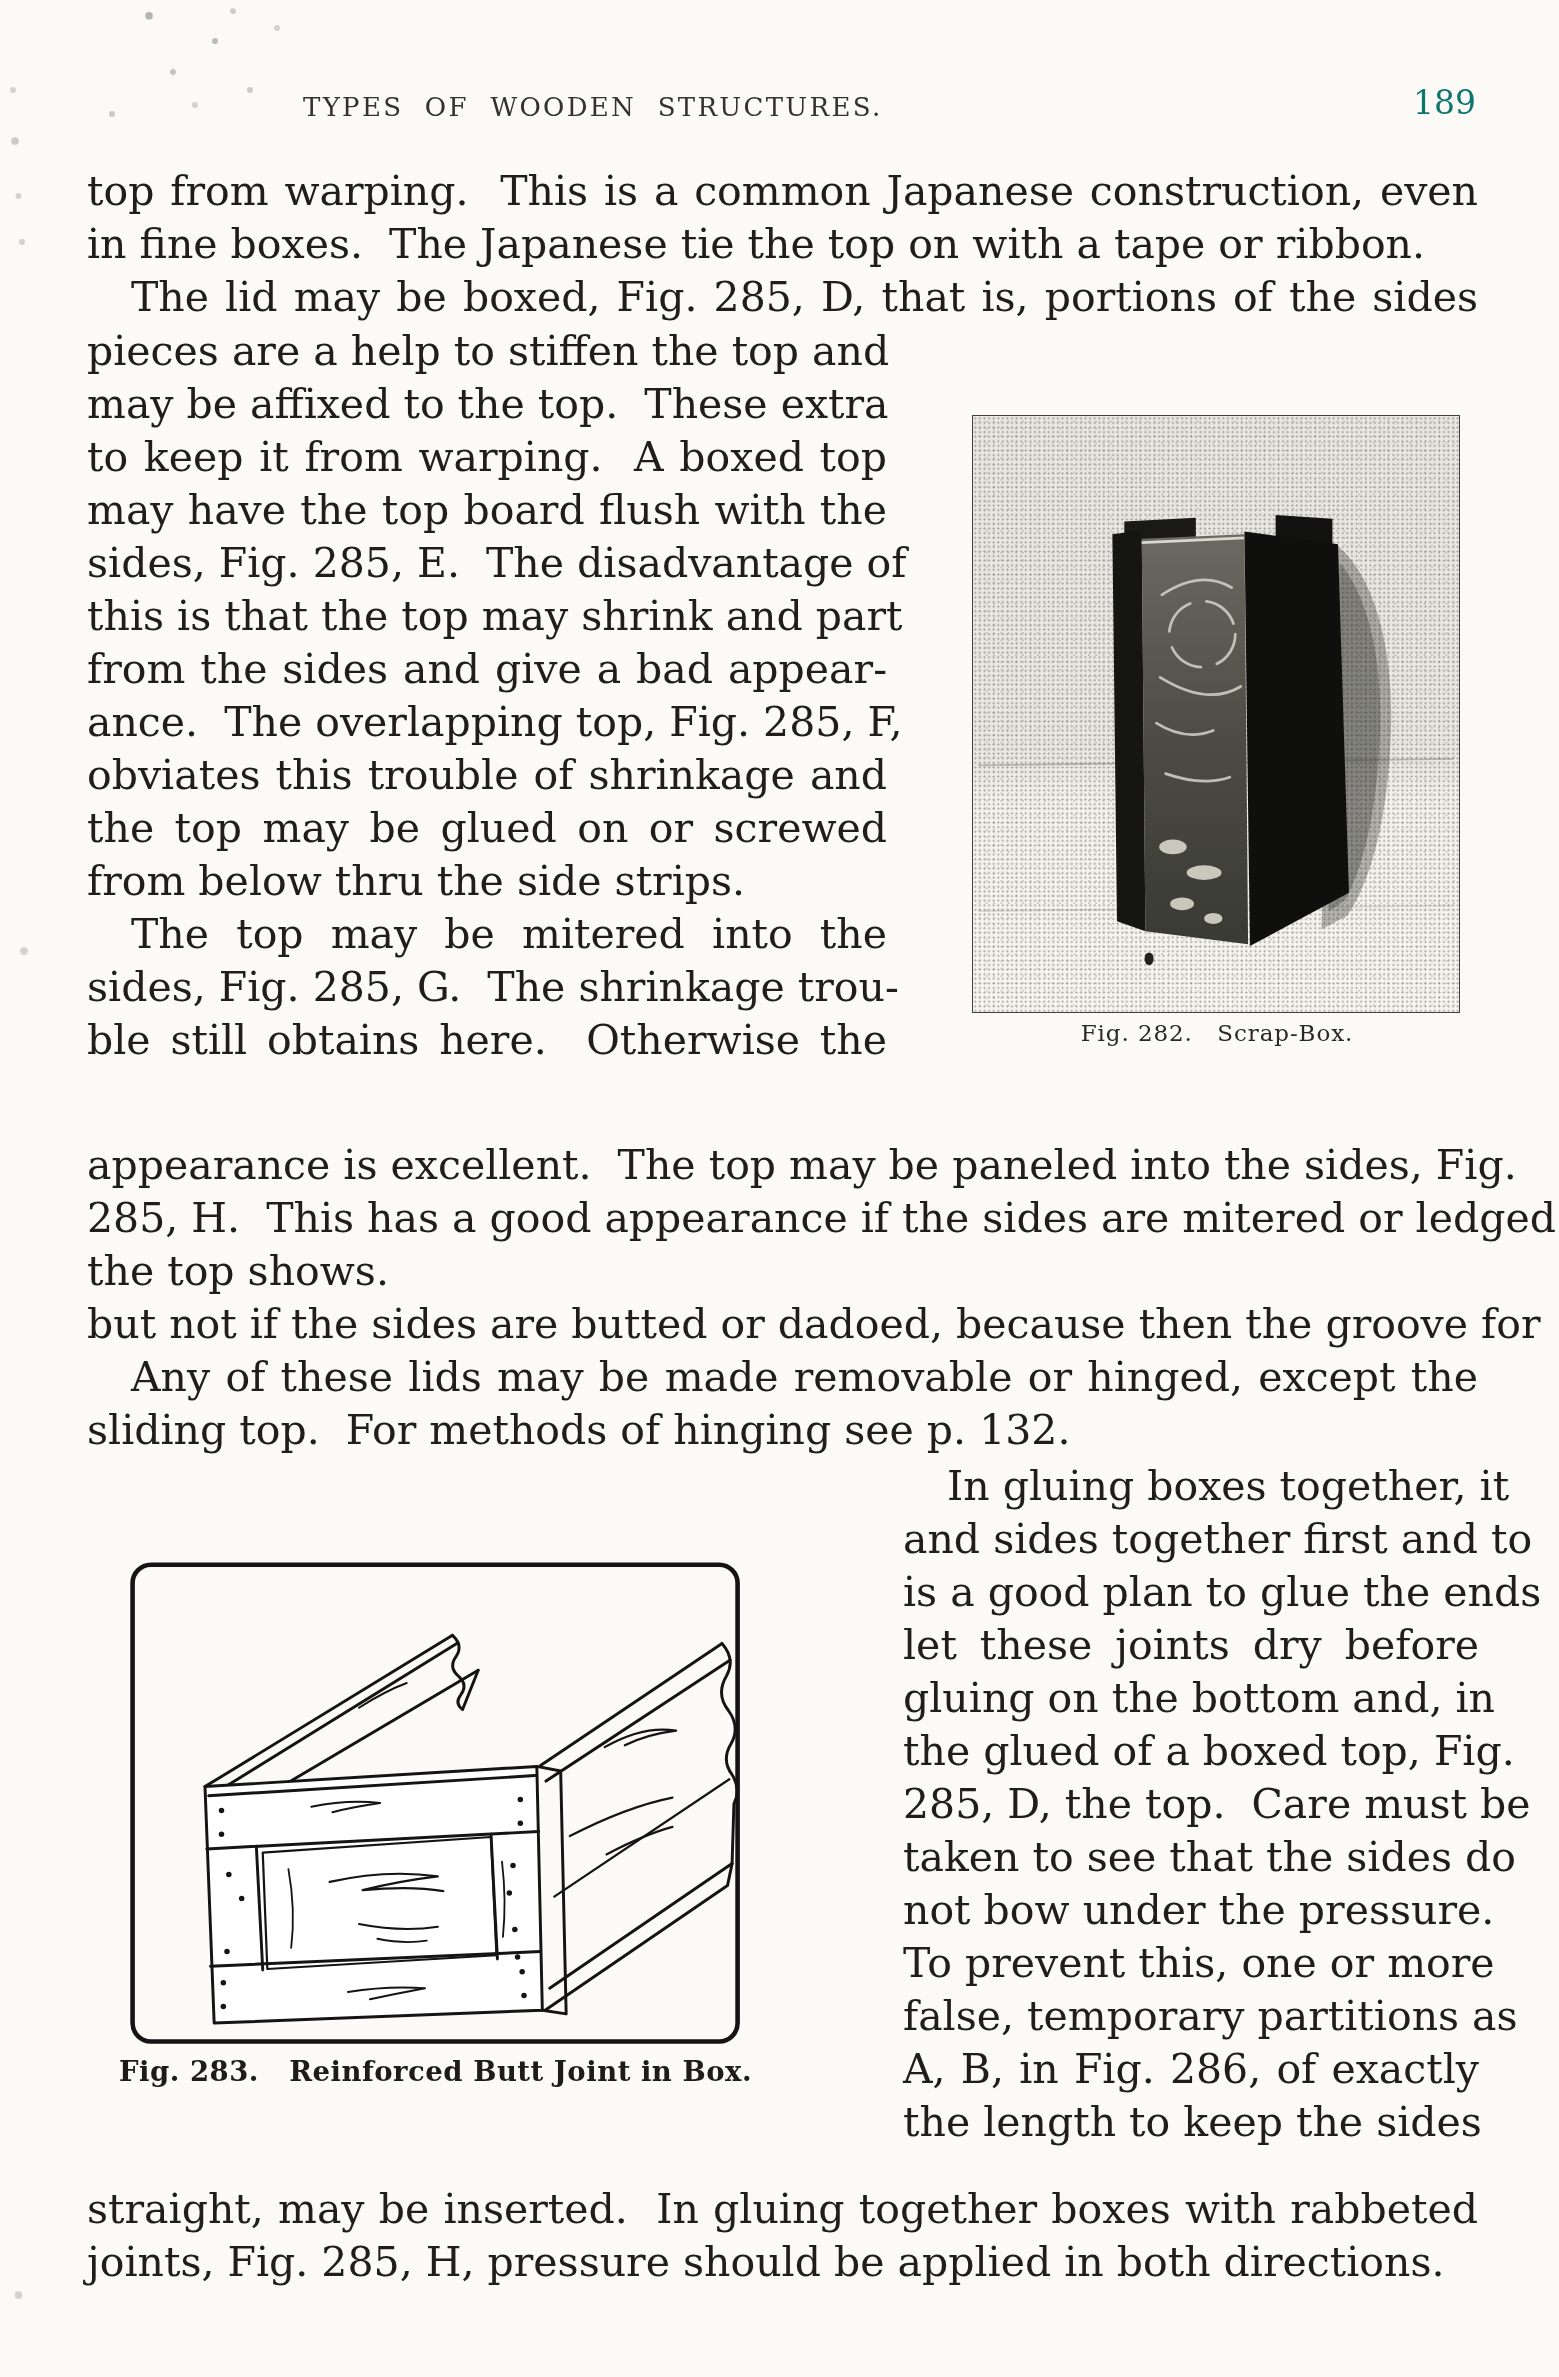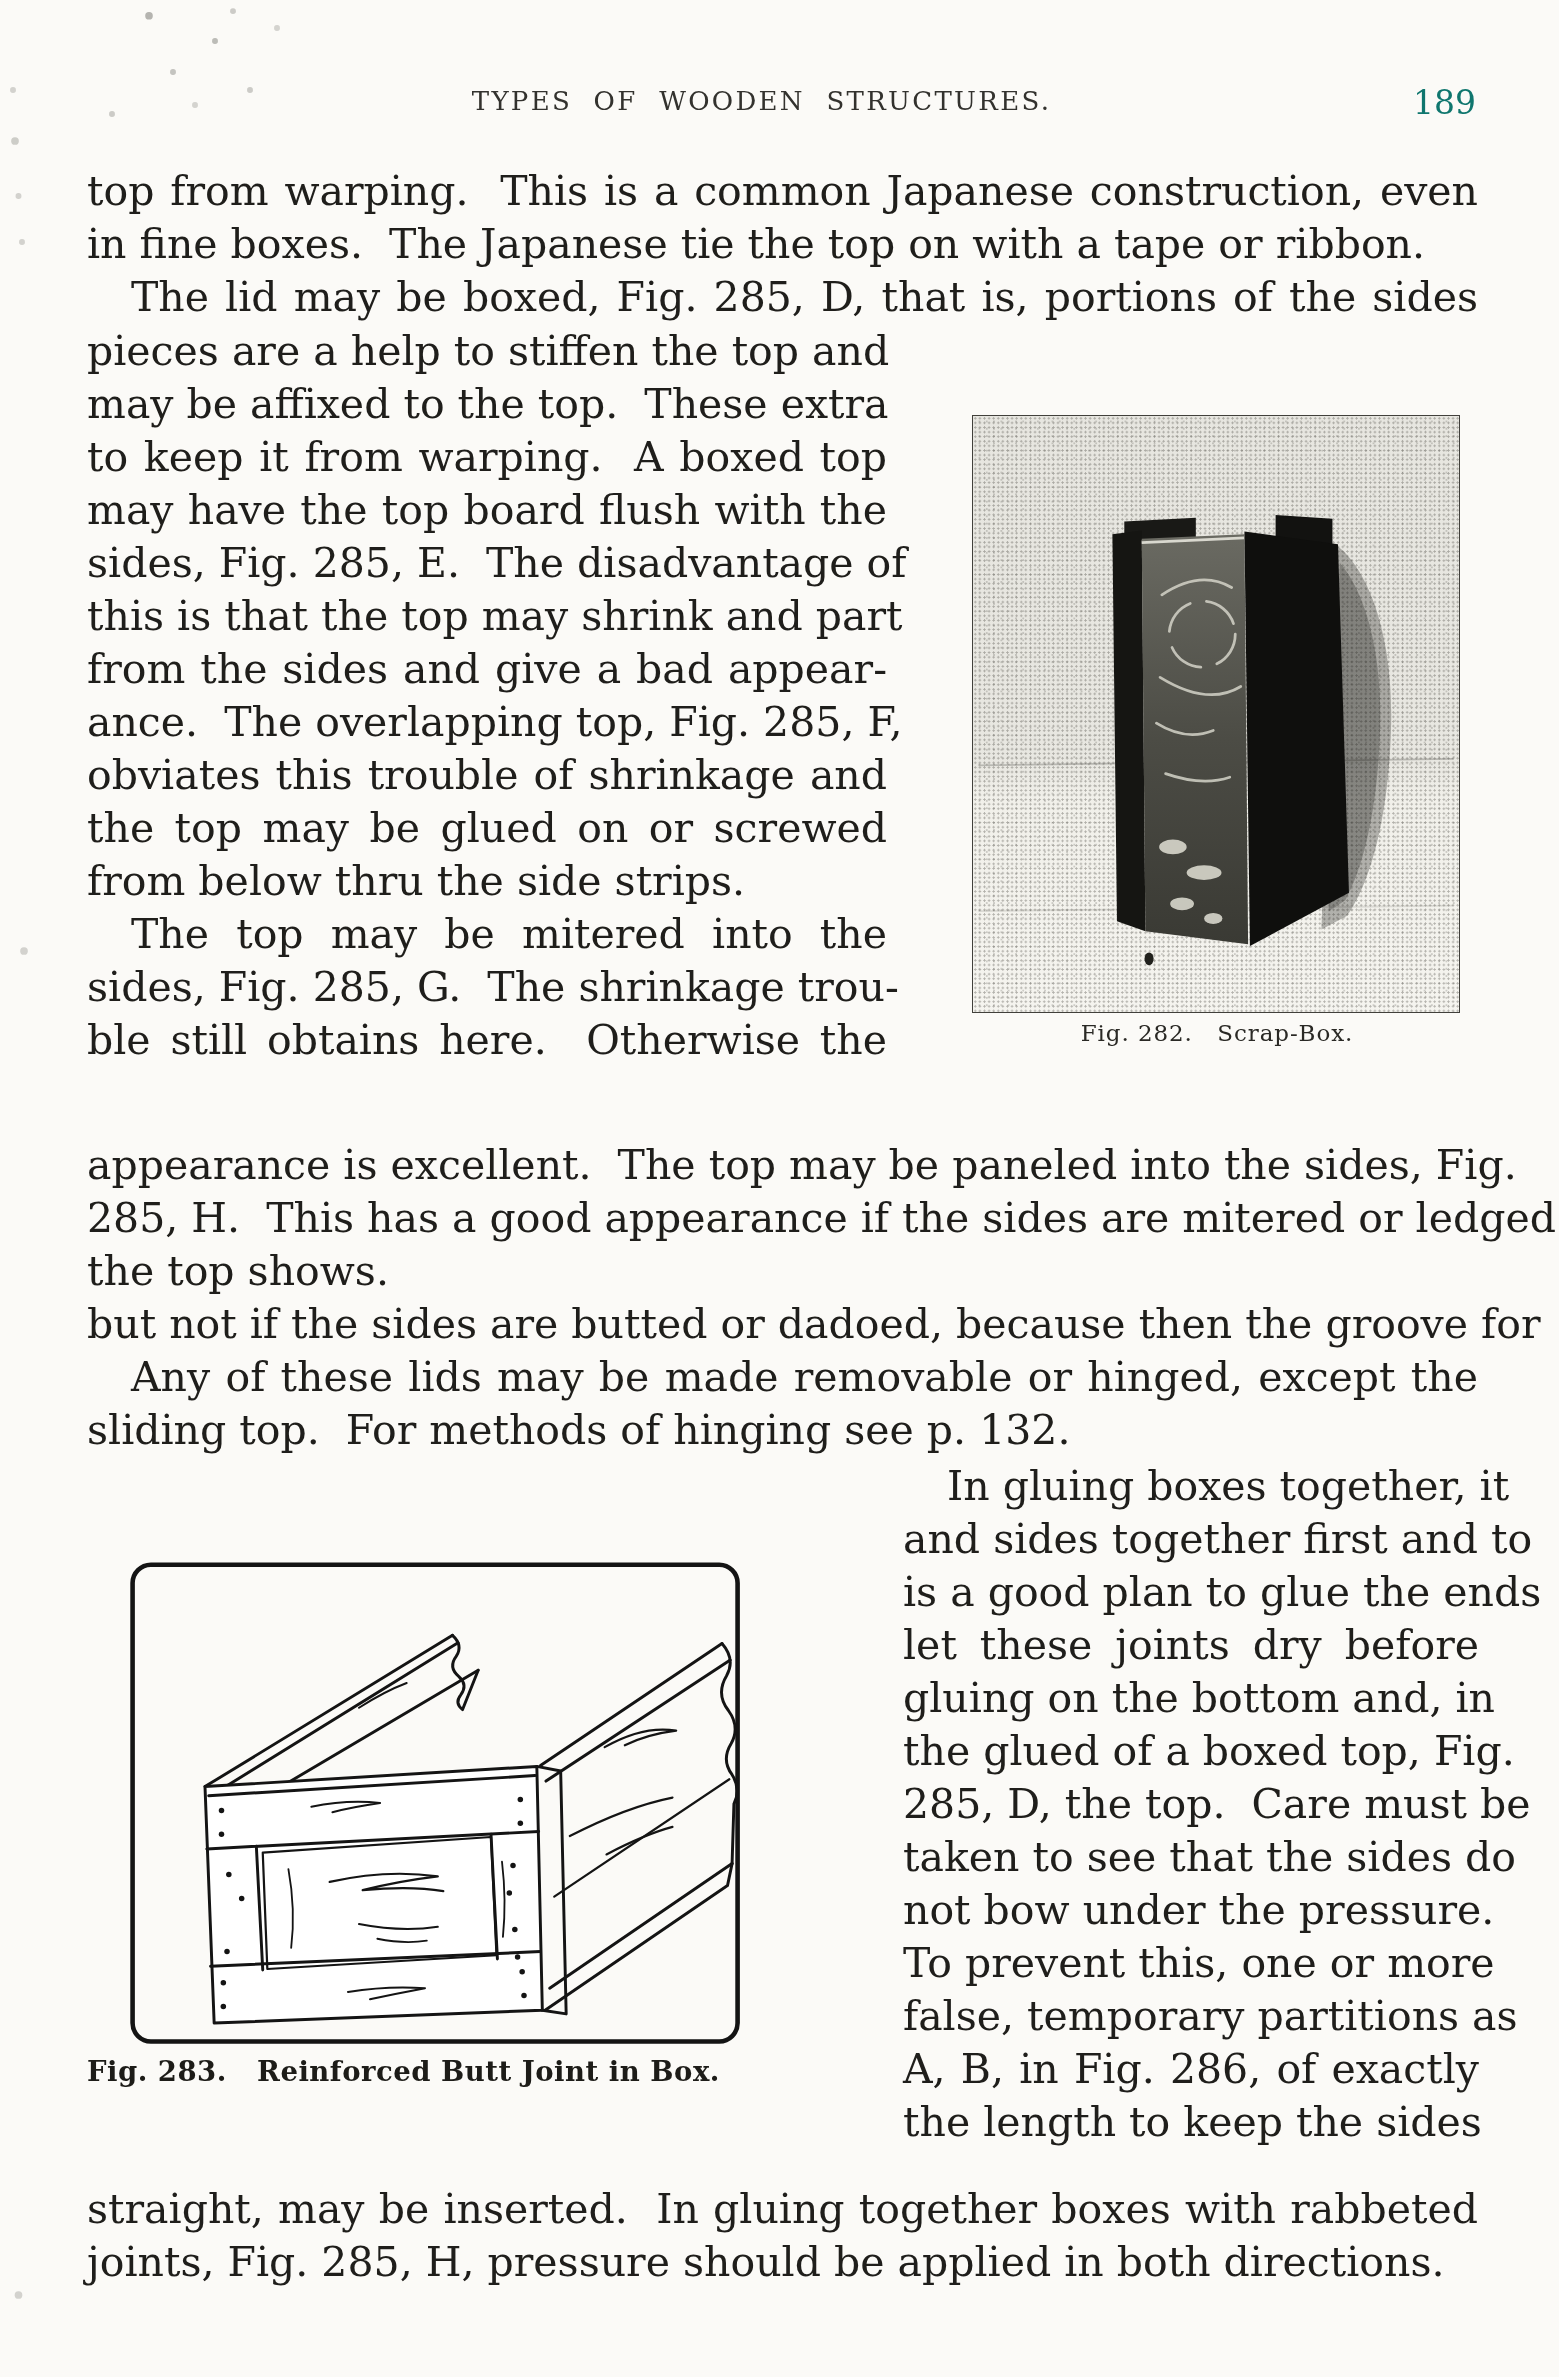--- a/index.html
+++ b/index.html
@@ -1,20 +1,20 @@
 <!DOCTYPE html>
 <html style="font-size:14.7px"><head>
 <meta charset="utf-8">
 <style>
   html,body{margin:0;padding:0;background:#e9e7e2;}
   #page{position:relative;width:1559px;height:2377px;background:#fbfaf7;overflow:hidden;
         font-family:"DejaVu Serif","Liberation Serif",serif;color:#1f1e1b;}
   .abs{position:absolute;}
   
-  #running-head{left:303px;top:86px;width:917px;text-align:center;font-size:26px;
+  #running-head{left:303px;top:92px;width:917px;font-size:26px;
     letter-spacing:2.3px;word-spacing:11px;color:#33322e;}
   #page-number{left:1348px;top:83px;width:128px;text-align:right;font-size:33px;color:#0f766e;}
   
   .tblock{font-size:41px;line-height:53px;}
   .line{text-align:justify;text-align-last:justify;white-space:nowrap;}
   .line.last{text-align-last:left;}
   .line.indent{text-indent:44px;}
   #block-top{left:87px;top:165px;width:1391px;}
   #block-beside-photo{left:87px;top:325px;width:800px;}
   #block-mid{left:87px;top:1139px;width:1391px;}
@@ -26,21 +26,21 @@
       radial-gradient(rgba(62,60,54,0.35) 0.9px, transparent 1.3px),
       radial-gradient(rgba(62,60,54,0.22) 0.9px, transparent 1.3px),
       linear-gradient(180deg,#e7e6e0 0%,#e8e7e1 58%,#f1f0ea 64%,#f5f4ef 100%);
     background-size:4.6px 4.6px,7.3px 7.3px,100% 100%;
     background-position:0 0,2.8px 1.8px,0 0;}
   #fig282 svg{position:absolute;left:0;top:0;}
   #fig282-caption{left:972px;top:1020px;width:490px;text-align:center;font-size:23px;
     letter-spacing:0.9px;color:#2a2925;}
   
   #fig283{left:128px;top:1559px;width:616px;height:490px;}
-  #fig283-caption{left:87px;top:2055px;width:665px;text-align:left;font-size:27.5px;
+  #fig283-caption{left:87px;top:2055px;width:665px;text-align:right;font-size:27.5px;
     font-weight:bold;letter-spacing:0.5px;color:#1d1c18;}
   
   #specks{left:0;top:0;width:3.7px;height:3.7px;border-radius:50%;background:transparent;
     box-shadow:147px 13.8px 0 1.8px rgba(95,95,88,.45),213px 39px 0 0.9px rgba(95,95,88,.4),
       171px 70px 0 0.9px rgba(95,95,88,.35),231px 9.2px 0 0.9px rgba(95,95,88,.3),
       110px 112px 0 0.9px rgba(95,95,88,.3),275px 26px 0 0.9px rgba(95,95,88,.25),
       248px 88px 0 0.9px rgba(95,95,88,.3),193px 103px 0 0.9px rgba(95,95,88,.25),
       13px 139px 0 1.8px rgba(120,120,112,.35),16.5px 194px 0 0.9px rgba(120,120,112,.3),
       20px 240px 0 0.9px rgba(120,120,112,.3),11px 88px 0 0.9px rgba(120,120,112,.3),
       22px 949px 0 1.8px rgba(120,120,112,.3),16.5px 2293px 0 1.8px rgba(120,120,112,.3);}

